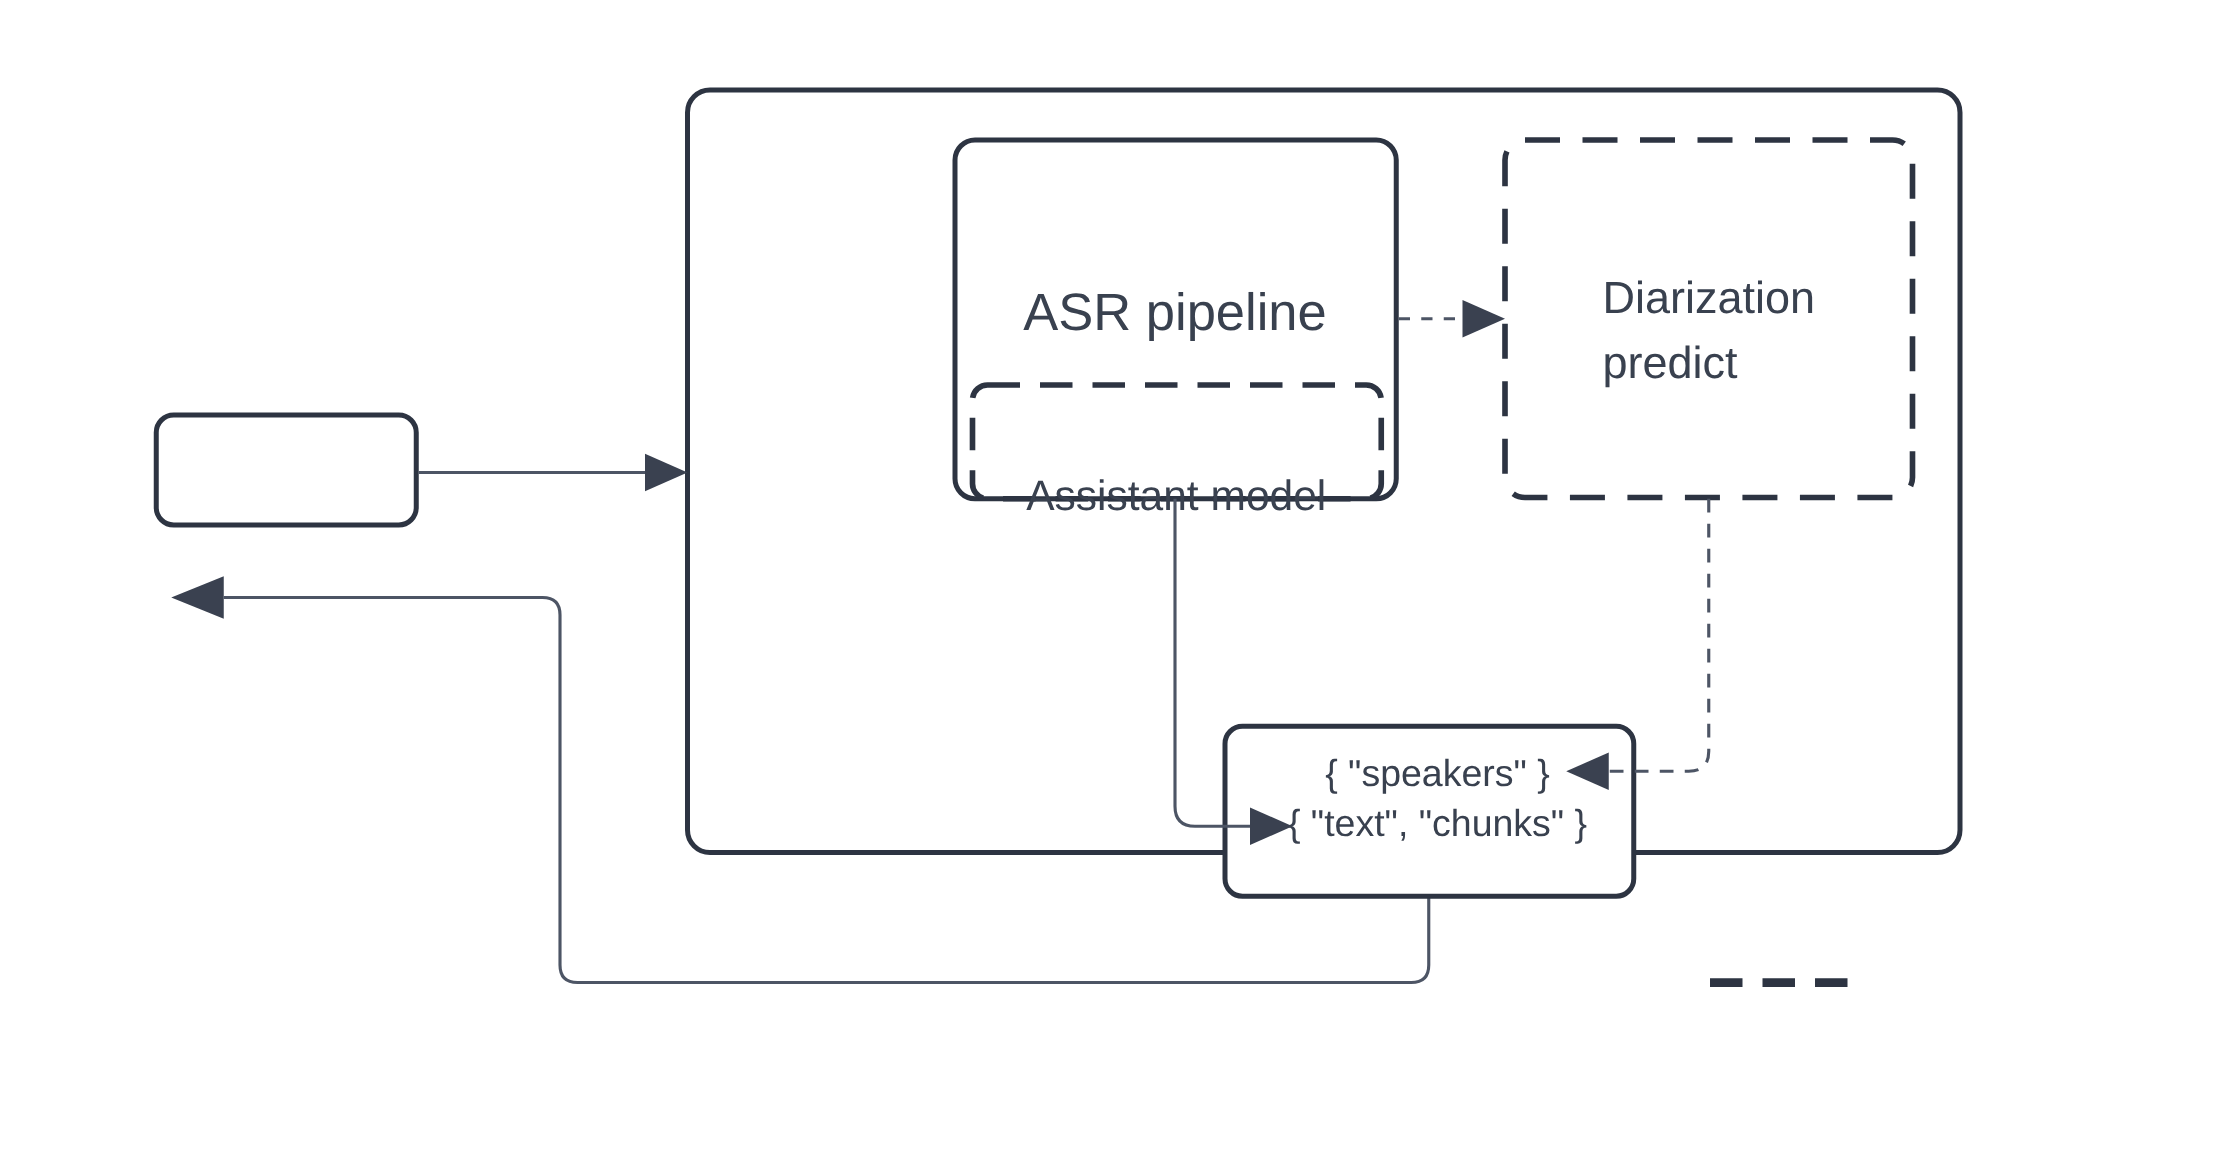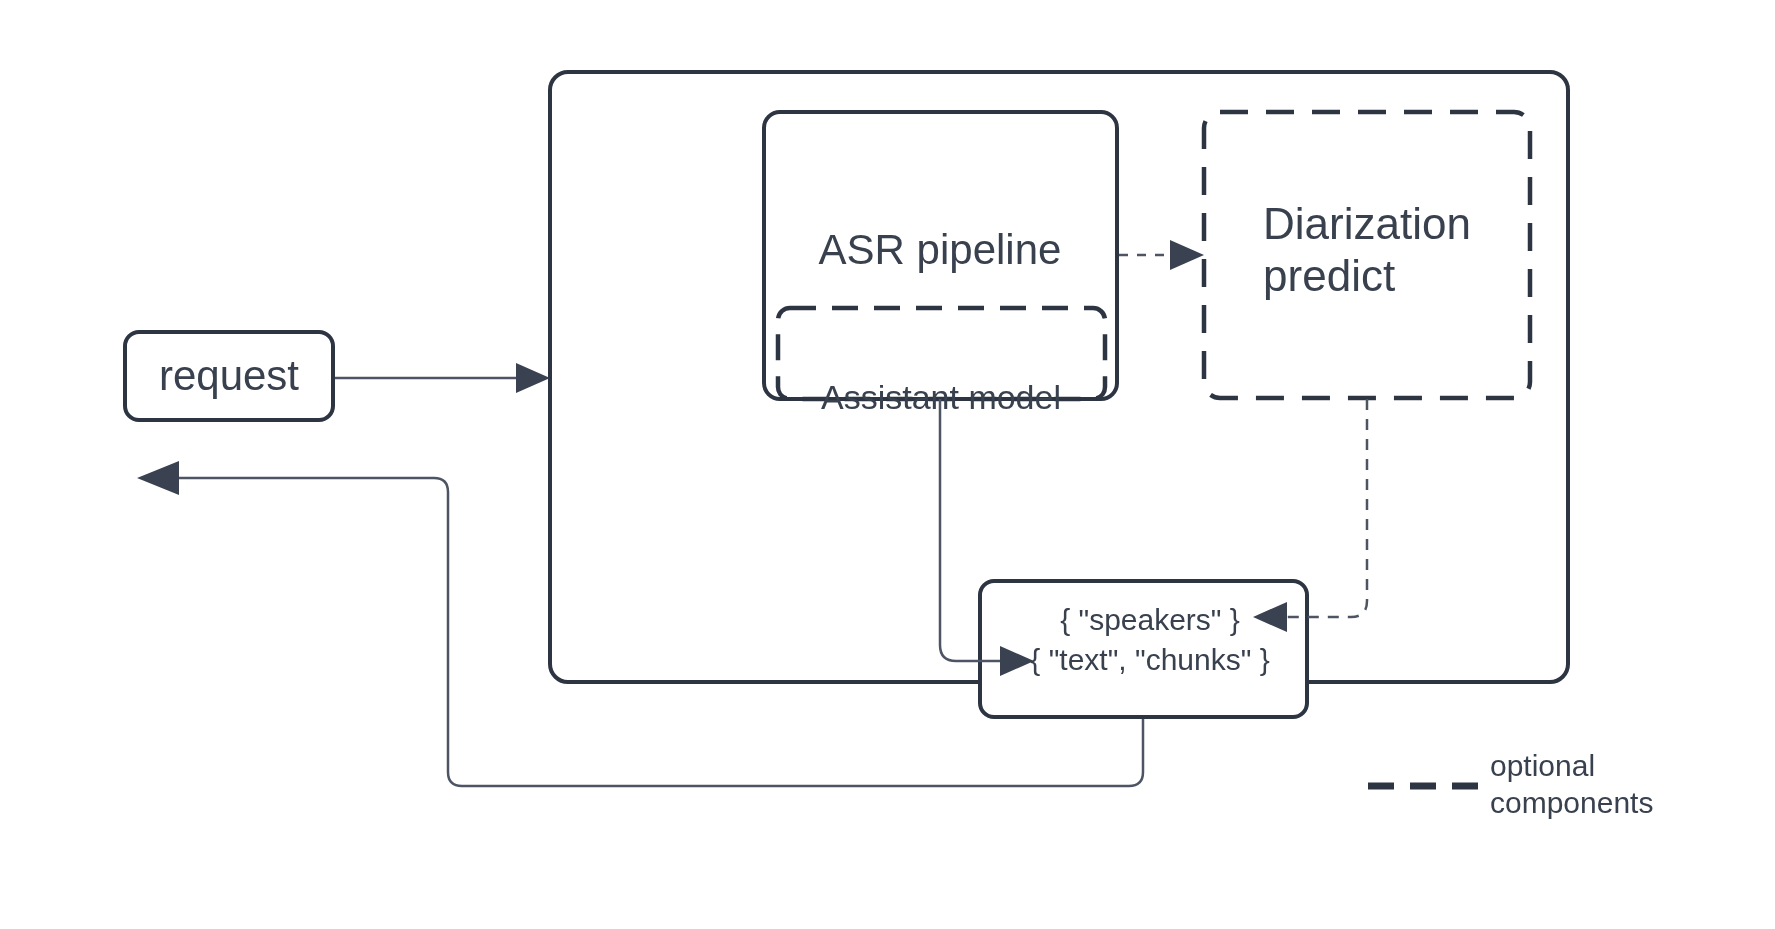--- a/index.html
+++ b/index.html
@@ -28,21 +28,21 @@
     transform:translate(-50%,-50%);
     white-space:nowrap;
     text-align:left;
     line-height:1.2;
   }
   .label.left-anchored{transform:translateY(-50%);text-align:left;}
   .lbl-request{left:229px;top:376px;font-size:42px;}
   .lbl-predict{left:572px;top:375px;font-size:44px;}
   .lbl-asr{left:940px;top:250px;font-size:42px;}
   .lbl-assistant{left:941px;top:354px;font-size:34px;margin-top:43px;}
-  .lbl-diarization{left:1367px;top:250px;font-size:44px;line-height:52px;}
+  .lbl-diarization{left:1367px;top:264px;font-size:36px;line-height:52px;}
   .lbl-resp1{left:1150px;top:620px;font-size:30px;}
   .lbl-resp2{left:1150px;top:660px;font-size:30px;}
   .lbl-legend{left:1490px;top:784px;font-size:30px;line-height:37px;}
 </style>
 </head>
 <body>
 
 <div id="canvas">
 
   <svg id="shapes" viewBox="0 0 1775 929" xmlns="http://www.w3.org/2000/svg">
@@ -70,34 +70,29 @@
 
     <path class="thin" d="M940 399 V645 Q940 661 956 661 H1000"></path>
     <path class="head" d="M1034 661 L1000 646 L1000 676 Z"></path>
 
     <path class="thin" d="M1367 399 V601 Q1367 617 1351 617 H1287" stroke-dasharray="11 9"></path>
     <path class="head" d="M1253 617 L1287 602 L1287 632 Z"></path>
 
     <path class="legend-dash" d="M1368 786 H1478" stroke-dasharray="26 16"></path>
   </svg>
 
-  <div class="label lbl-request">request</div>
 
 
   <div class="label lbl-asr">ASR pipeline</div>
 
   <div class="label lbl-assistant">Assistant model</div>
 
   <div class="label lbl-diarization">
     <div>Diarization</div>
     <div>predict</div>
   </div>
 
   <div class="label lbl-resp1">{ "speakers" }</div>
 
   <div class="label lbl-resp2">{ "text", "chunks" }</div>
 
-  <div class="label left-anchored lbl-legend">
-    <div>optional</div>
-    <div>components</div>
-  </div>
 
 </div>
 
 </body></html>

